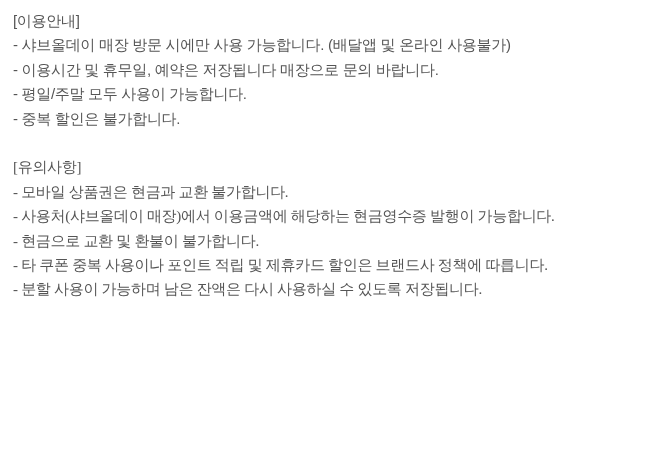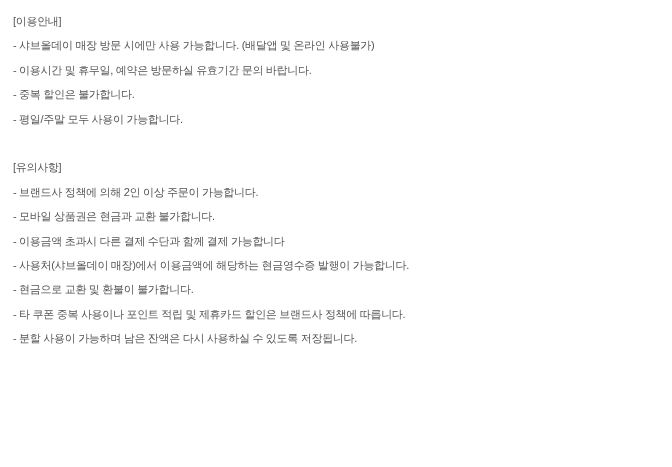--- a/index.html
+++ b/index.html
@@ -10,53 +10,51 @@
   .page {
     position: relative;
     width: 597px;
     height: 467px;
     background: #ffffff;
     overflow: hidden;
     box-sizing: border-box;
     padding: 9px 6px 0 13px;
     font-family: "Liberation Sans", "DejaVu Sans", sans-serif;
     color: #555555;
-    font-size: 11px;
+    font-size: 15px;
     letter-spacing: -0.3px;
   }
   .section { margin: 0; }
-  .section + .section { margin-top: 24.4px; }
+  .section + .section { margin-top: 24.4px; font-family: Liberation Serif, serif; }
   .section-header {
     line-height: 24.4px;
     font-weight: 400;
     white-space: nowrap;
   }
   .line {
     line-height: 24.4px;
     white-space: nowrap;
     font-weight: 400;
   }
 </style>
 </head>
 <body>
 
 <div class="page">
 
   <div class="section">
     <div class="section-header">[이용안내]</div>
     <div class="line">- 샤브올데이 매장 방문 시에만 사용 가능합니다. (배달앱 및 온라인 사용불가)</div>
-    <div class="line">- 이용시간 및 휴무일, 예약은 방문하실 유효기간 문의 바랍니다.</div>
+    <div class="line">- 이용시간 및 휴무일, 예약은 저장됩니다 매장으로 문의 바랍니다.</div>
+    <div class="line">- 평일/주말 모두 사용이 가능합니다.</div>
     <div class="line">- 중복 할인은 불가합니다.</div>
-    <div class="line">- 평일/주말 모두 사용이 가능합니다.</div>
   </div>
 
   <div class="section">
     <div class="section-header">[유의사항]</div>
-    <div class="line">- 브랜드사 정책에 의해 2인 이상 주문이 가능합니다.</div>
     <div class="line">- 모바일 상품권은 현금과 교환 불가합니다.</div>
-    <div class="line">- 이용금액 초과시 다른 결제 수단과 함께 결제 가능합니다</div>
     <div class="line">- 사용처(샤브올데이 매장)에서 이용금액에 해당하는 현금영수증 발행이 가능합니다.</div>
     <div class="line">- 현금으로 교환 및 환불이 불가합니다.</div>
     <div class="line">- 타 쿠폰 중복 사용이나 포인트 적립 및 제휴카드 할인은 브랜드사 정책에 따릅니다.</div>
     <div class="line">- 분할 사용이 가능하며 남은 잔액은 다시 사용하실 수 있도록 저장됩니다.</div>
   </div>
 
 </div>
 
 </body></html>

